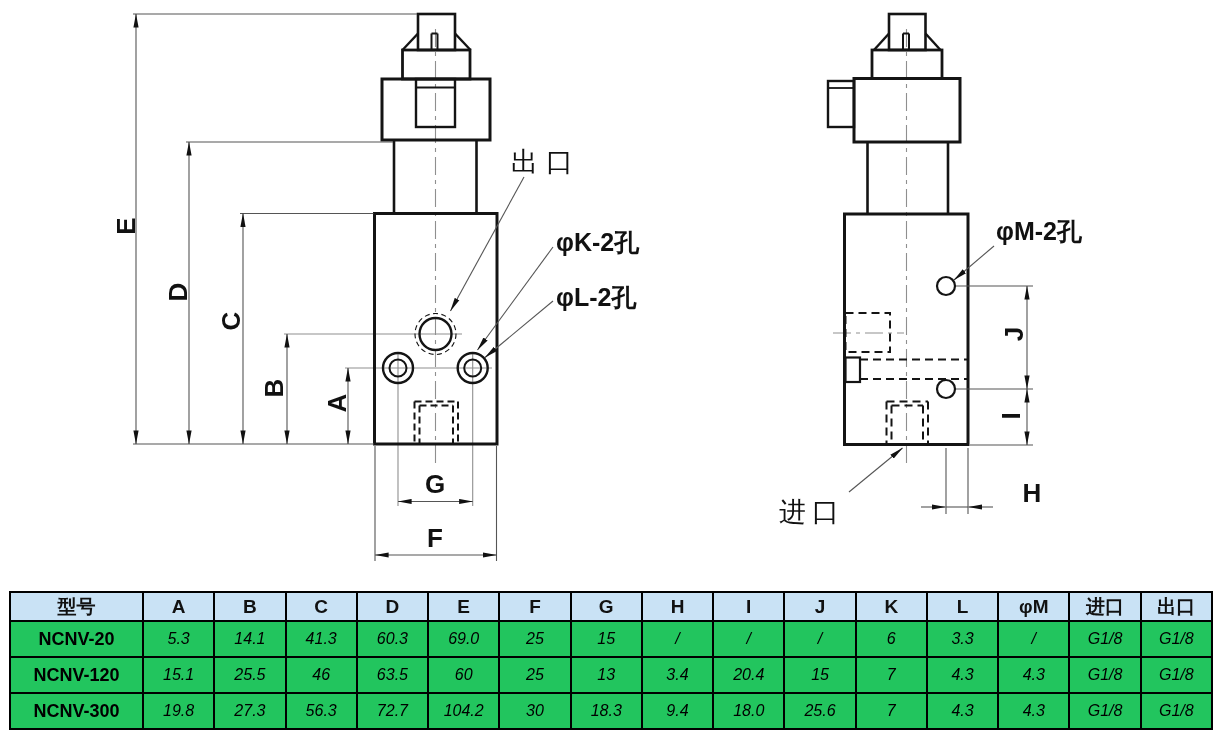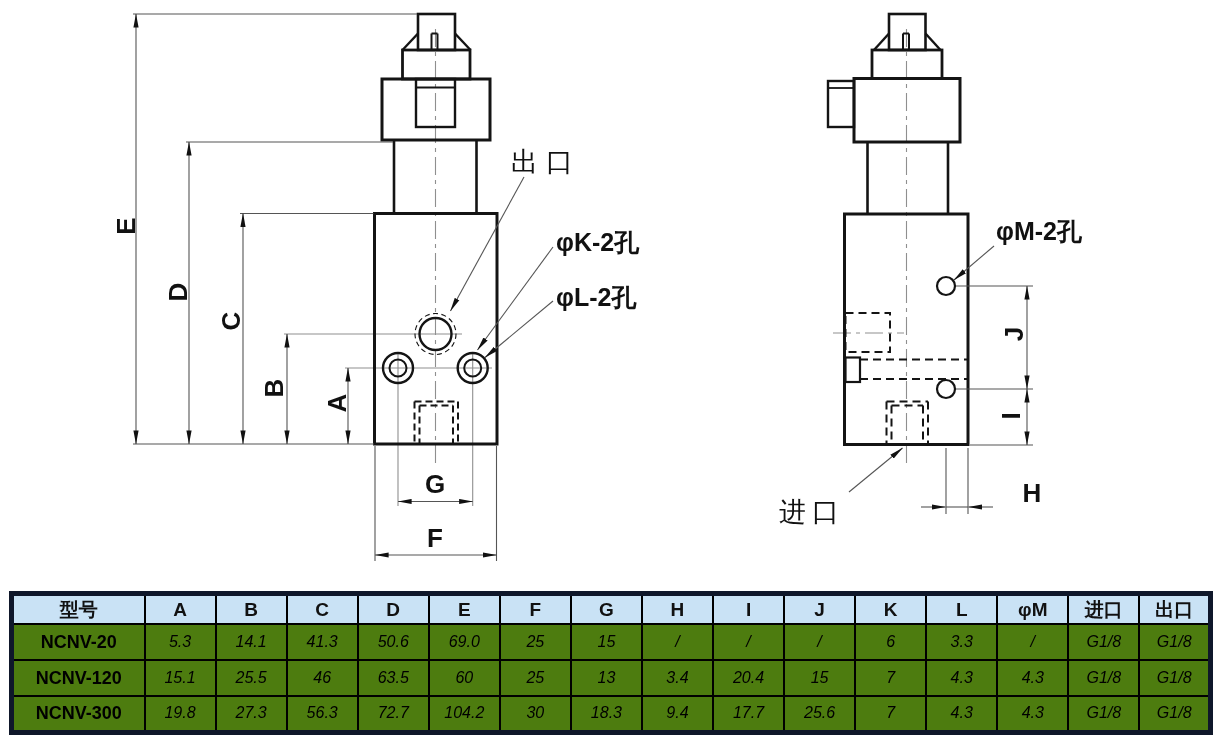--- a/index.html
+++ b/index.html
@@ -4,21 +4,21 @@
 <style>
   html,body{margin:0;padding:0;background:#fff;}
   .stage{position:relative;width:1219px;height:746px;background:#fff;overflow:hidden;
          font-family:"Liberation Sans",sans-serif;}
   svg text{user-select:none;}
   .dimletter{font-family:"Liberation Sans",sans-serif;font-size:26px;font-weight:600;fill:#111;}
   .holelabel{font-family:"Liberation Sans",sans-serif;font-size:25px;font-weight:700;fill:#111;}
   .cjk{font-family:"DejaVu Serif","Liberation Serif",serif;font-size:27px;fill:#111;}
   
   table.spec{position:absolute;left:9px;top:591px;width:1204px;border-collapse:collapse;
-             table-layout:fixed;border:5px solid #0f172a;background:#4d7c0f;}
+             table-layout:fixed;border:1px solid #0f172a;background:#22c55e;}
   table.spec th,table.spec td{border:2px solid #000;text-align:center;vertical-align:middle;
              padding:0;overflow:hidden;white-space:nowrap;}
   table.spec thead th{height:27px;font-size:19px;font-weight:700;color:#111;}
   table.spec tbody tr{height:36px;padding-left:16px;}
   table.spec tbody th{font-size:18px;font-weight:700;color:#000;}
   table.spec tbody td{font-size:16px;font-weight:400;color:#000;font-style:italic;}
 </style>
 </head>
 <body>
 
@@ -214,21 +214,21 @@
       <th>进口</th>
       <th>出口</th>
     </tr>
   </thead>
   <tbody>
     <tr>
       <th>NCNV-20</th>
       <td>5.3</td>
       <td>14.1</td>
       <td>41.3</td>
-      <td>50.6</td>
+      <td>60.3</td>
       <td>69.0</td>
       <td>25</td>
       <td>15</td>
       <td>/</td>
       <td>/</td>
       <td>/</td>
       <td>6</td>
       <td>3.3</td>
       <td>/</td>
       <td>G1/8</td>
@@ -255,21 +255,21 @@
     <tr>
       <th>NCNV-300</th>
       <td>19.8</td>
       <td>27.3</td>
       <td>56.3</td>
       <td>72.7</td>
       <td>104.2</td>
       <td>30</td>
       <td>18.3</td>
       <td>9.4</td>
-      <td>17.7</td>
+      <td>18.0</td>
       <td>25.6</td>
       <td>7</td>
       <td>4.3</td>
       <td>4.3</td>
       <td>G1/8</td>
       <td>G1/8</td>
     </tr>
   </tbody>
 </table>
 

